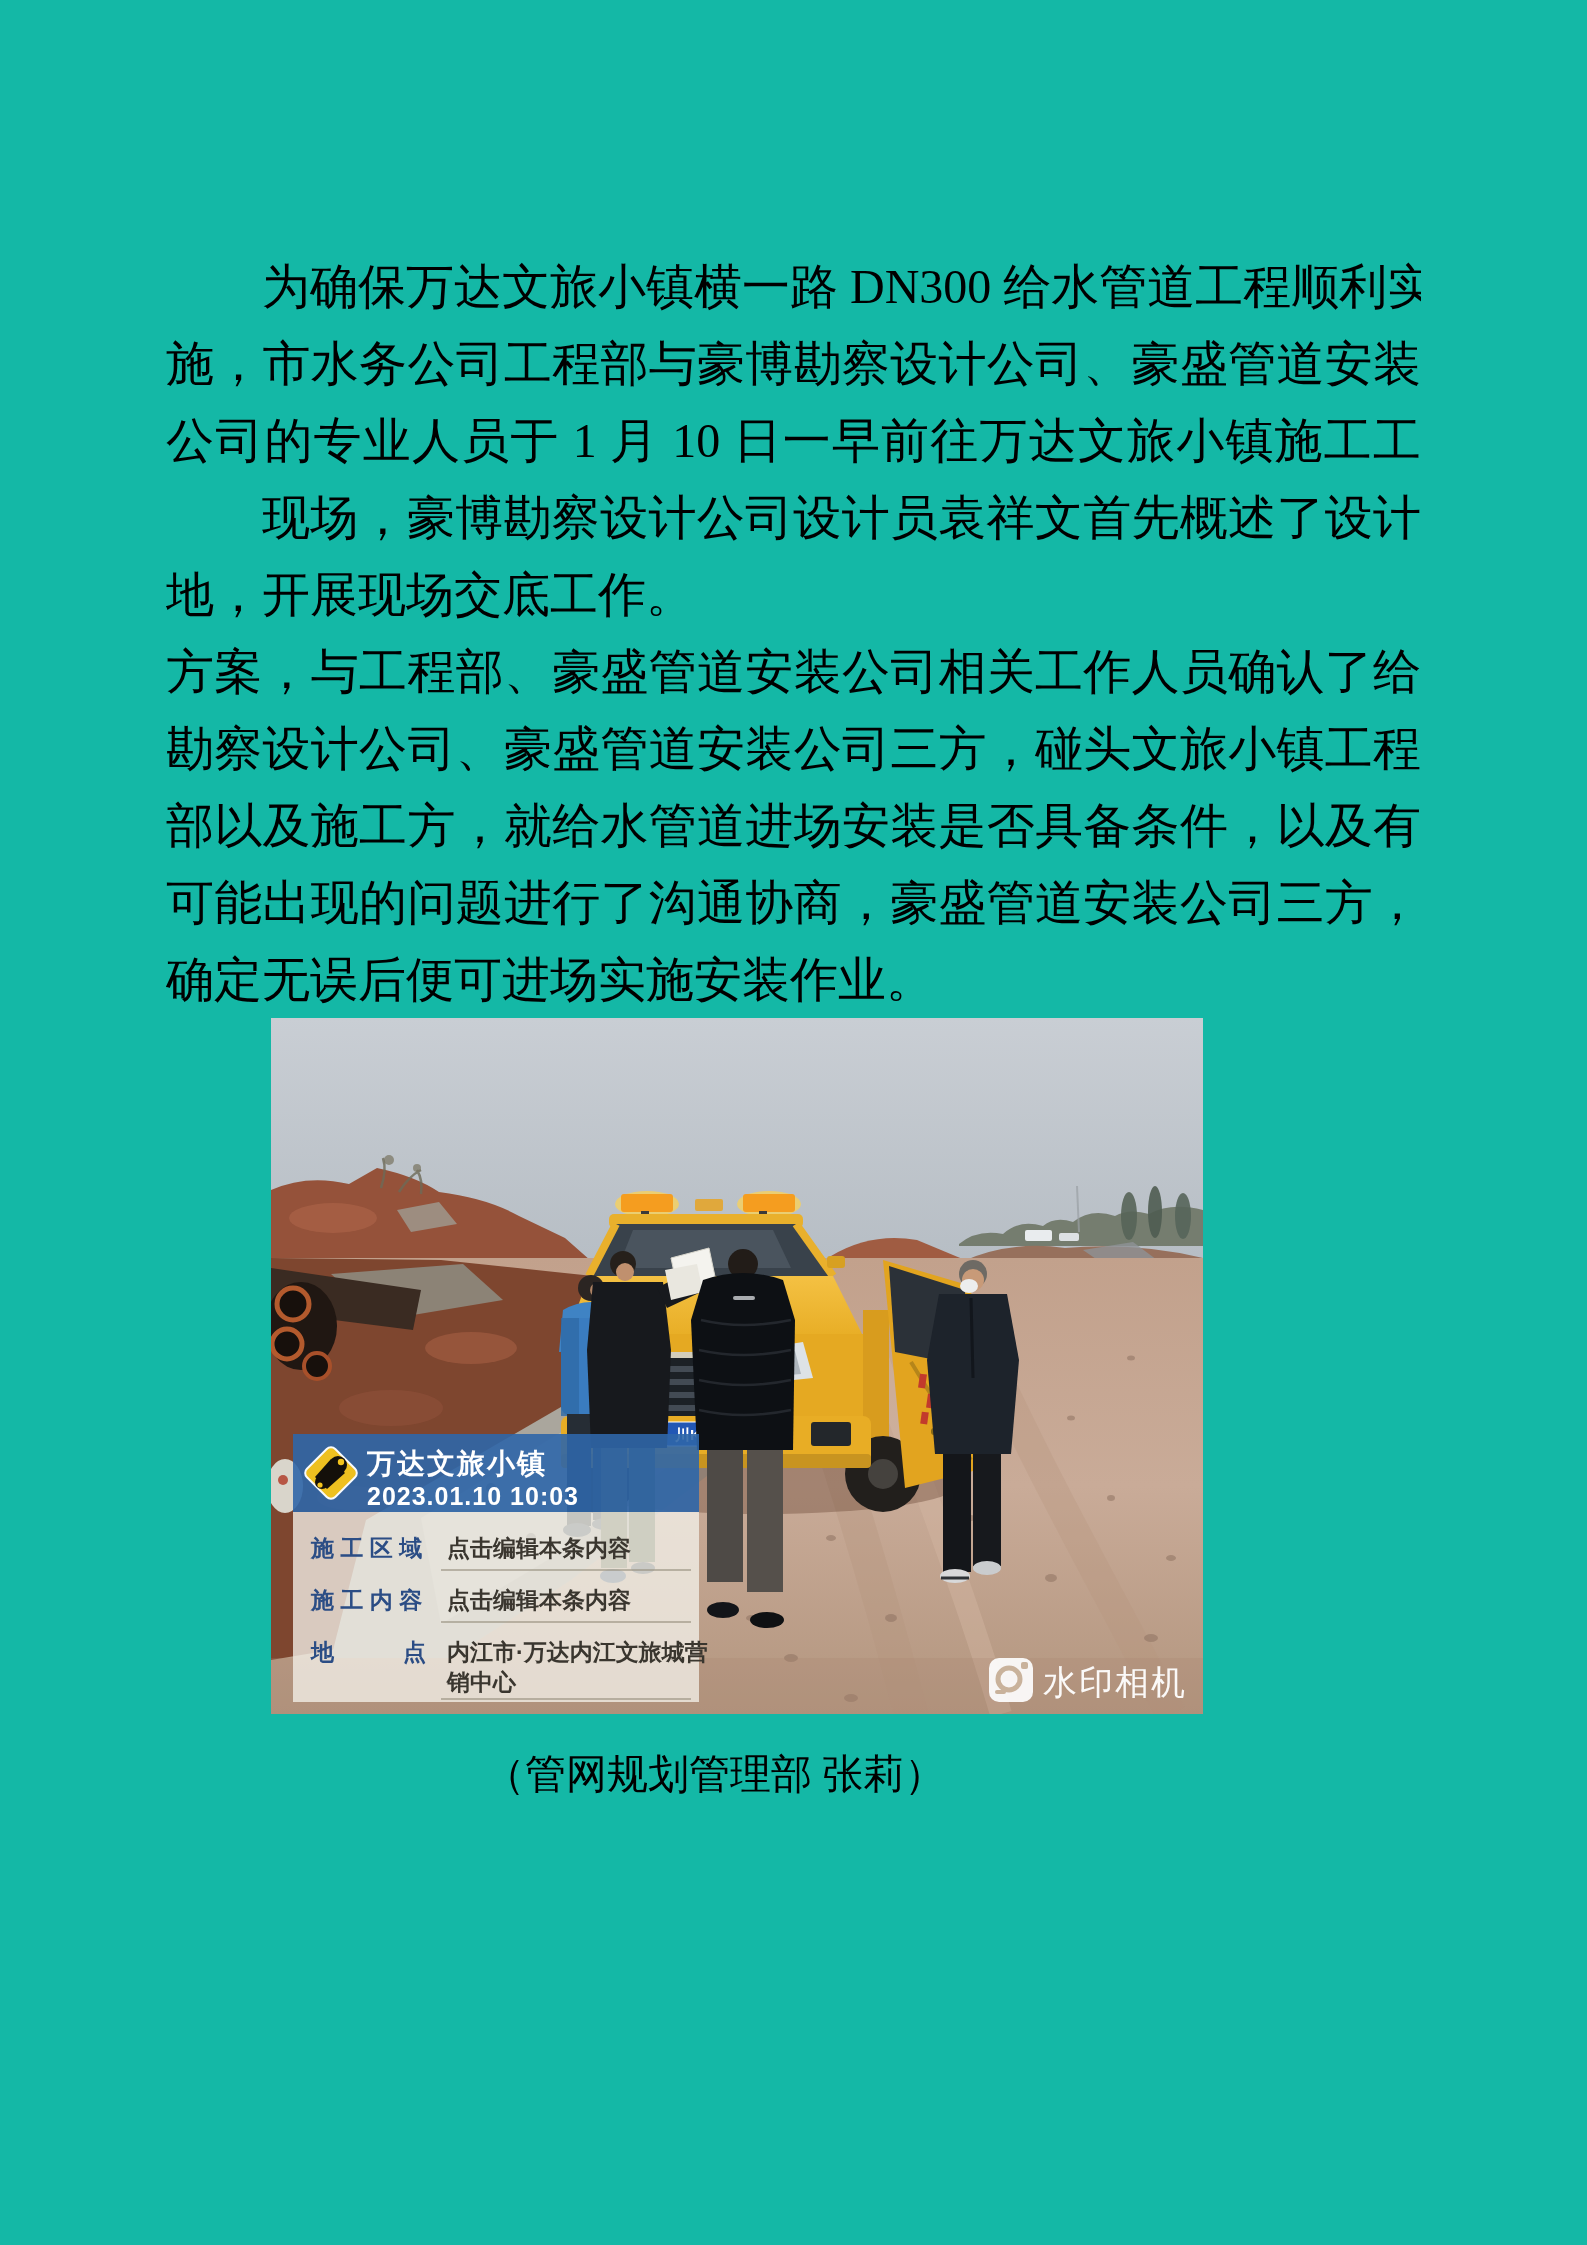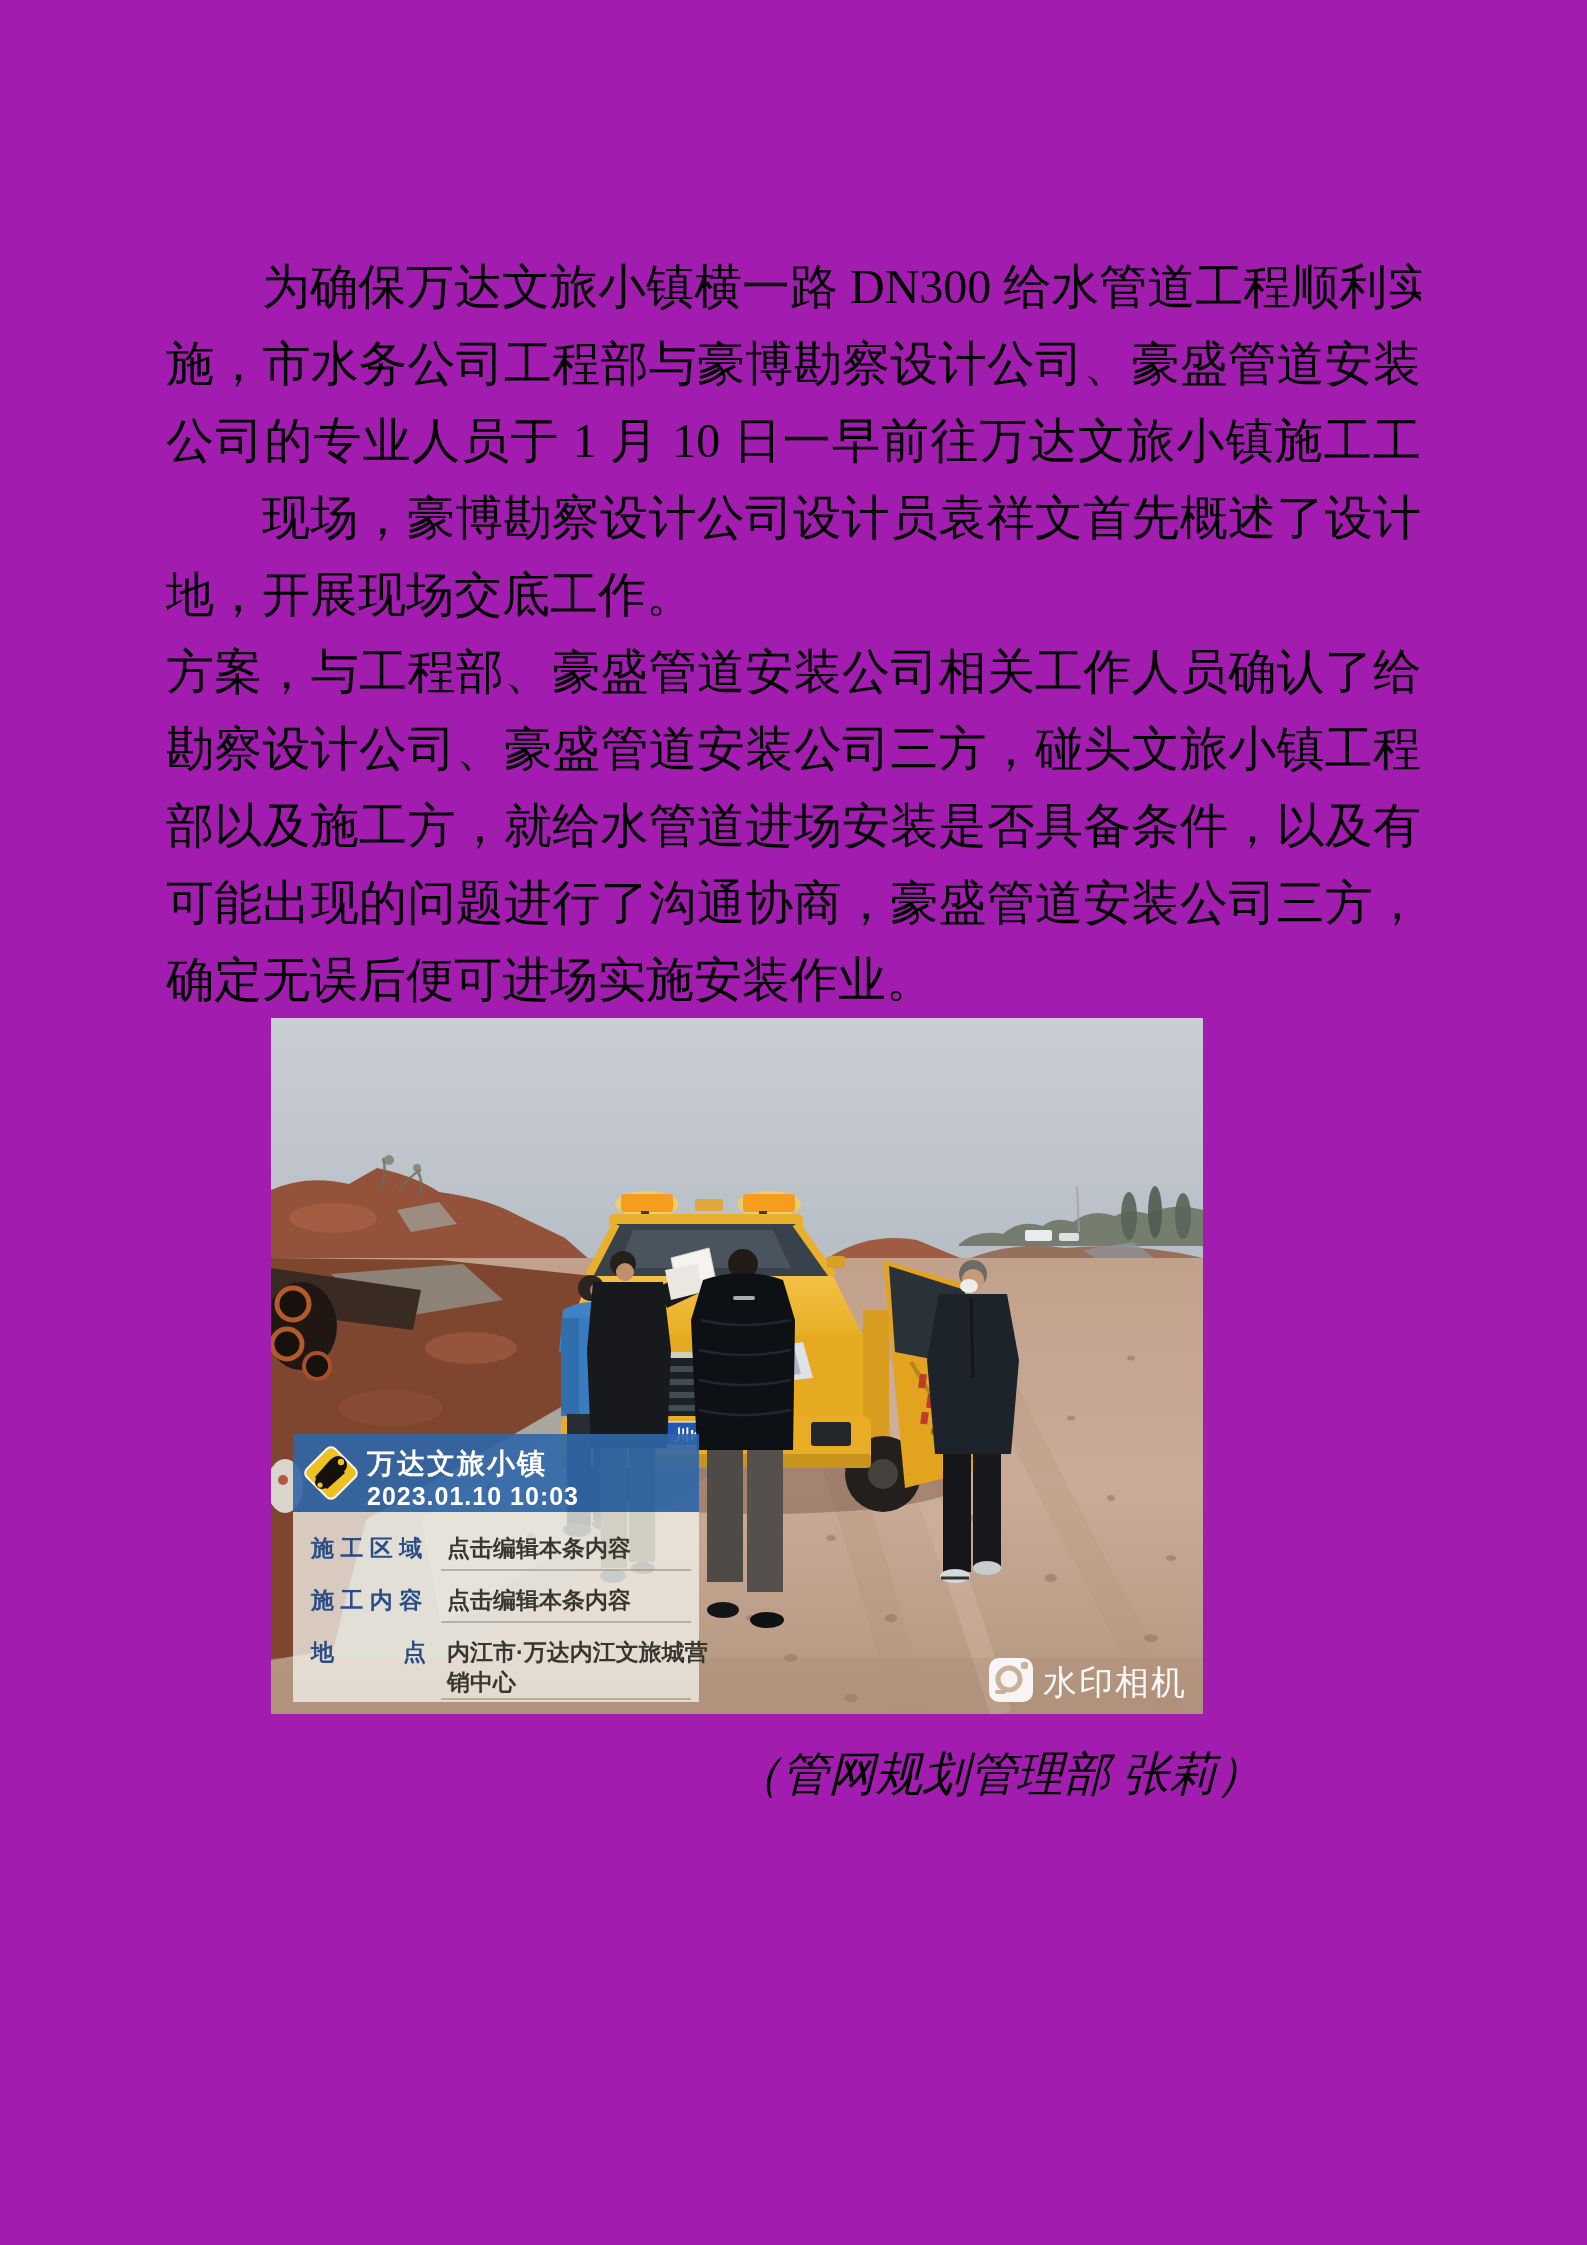--- a/index.html
+++ b/index.html
@@ -1,19 +1,19 @@
 <!DOCTYPE html>
 <html><head>
 <meta charset="utf-8">
 <style>
   html,body{margin:0;padding:0;background:#ffffff;}
   .page{
     position:relative;
     width:1587px;height:2245px;
-    background:#a21caf;
+    background:#14b8a6;
     font-family:"Liberation Serif","DejaVu Serif",serif;
     color:#000;
     overflow:hidden;
   }
   .text-block{padding:248px 166px 0 166px;}
   .tline{
     font-size:48px;
     line-height:77px;
     height:77px;
     text-align:justify;
@@ -25,24 +25,23 @@
   .tline.first{ text-indent:2em; }
   .tline.last{ text-align-last:left; white-space:normal;}
   .photo-wrap{
     margin-left:105px;
     width:932px;height:696px;
     overflow:hidden;
     line-height:0;
   }
   .signature{
     margin:30px 158px 0 0;
-    text-align:right;
-    font-size:47px;
+    text-align:center;
+    font-size:41px;
     line-height:60px;
-    font-style:italic;
   }
   svg text{font-family:"Liberation Sans","DejaVu Sans",sans-serif;}
 </style>
 </head>
 <body>
 
 <div class="page">
 
   <div class="text-block">
     <div class="tline first">为确保万达文旅小镇横一路 DN300 给水管道工程顺利实</div>

